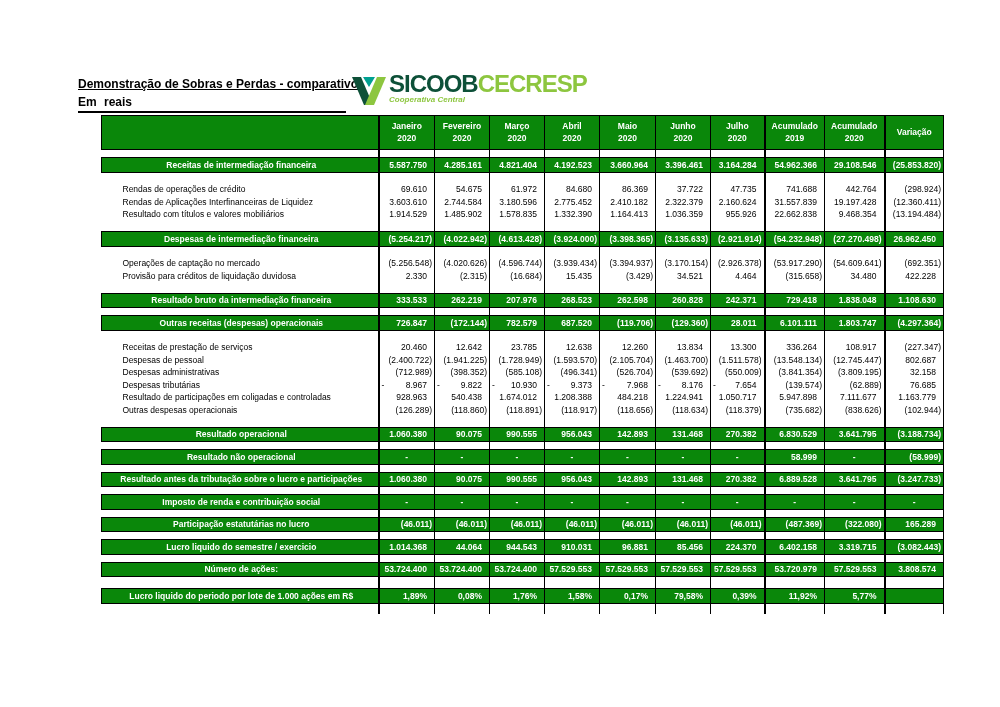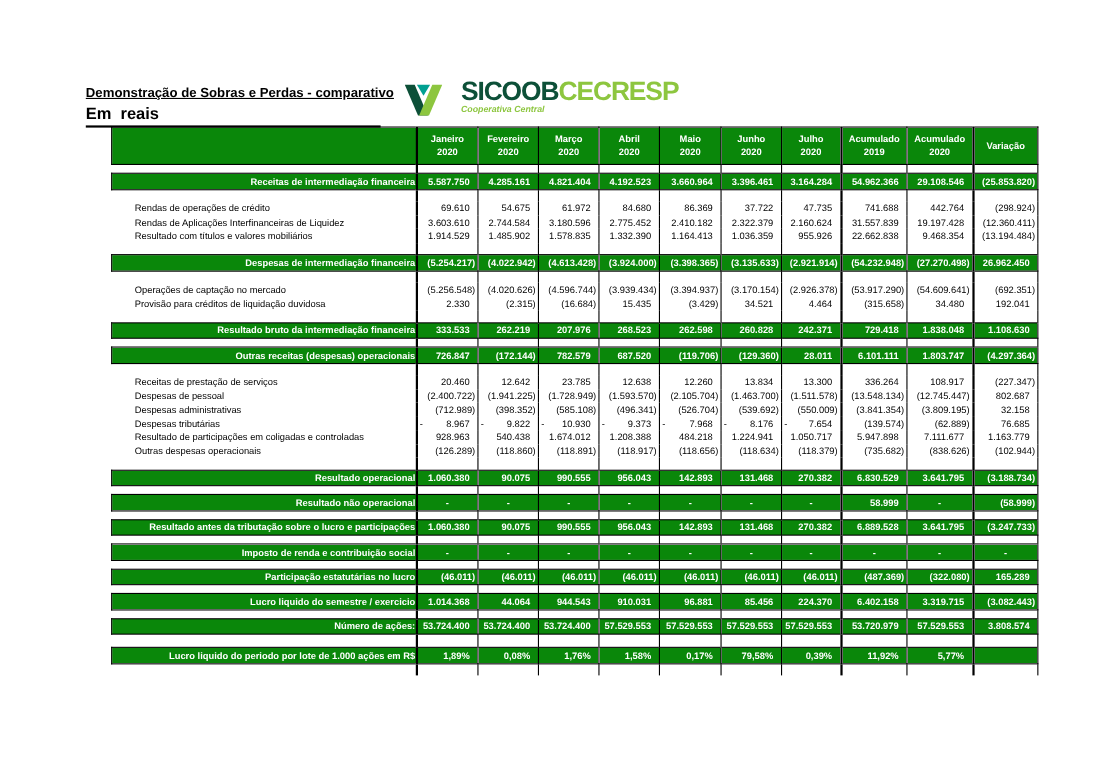--- a/index.html
+++ b/index.html
@@ -10,38 +10,38 @@
   }
   *{box-sizing:border-box;}
   html,body{margin:0;padding:0;}
   body{
     width:1000px;height:707px;background:#ffffff;position:relative;
     font-family:"Liberation Sans",sans-serif;color:#000;
   }
   .page{position:absolute;left:78px;top:78px;width:842px;}
   .doc-header{position:relative;height:37px;}
   .doc-title{font-size:12px;font-weight:bold;line-height:1.1;text-decoration:underline;}
-  .doc-subtitle{font-size:15px;font-weight:bold;margin-top:4px;word-spacing:4px;}
+  .doc-subtitle{font-size:12px;font-weight:bold;margin-top:4px;word-spacing:4px;}
   .title-rule{width:268px;height:0;border-bottom:2.5px solid #000;margin-top:2px;}
 
-  .logo{position:absolute;left:290px;top:-6px;display:flex;gap:17px;align-items:flex-start;}
+  .logo{position:absolute;left:274px;top:-6px;display:flex;gap:3px;align-items:flex-start;}
   .logo-mark{width:34px;height:32px;margin-top:2px;}
   .logo-word{font-size:24px;font-weight:bold;letter-spacing:-1px;line-height:1;white-space:nowrap;}
   .logo-brand{color:var(--logo-dark);}
   .logo-suffix{color:var(--logo-lime);}
   .logo-tagline{font-size:8px;color:var(--logo-lime);text-align:left;margin-top:-1px;font-style:italic;font-weight:bold;}
 
   table.fin{border-collapse:collapse;table-layout:fixed;width:842px;margin-left:23px;}
   th,td{padding:0;font-size:8.5px;white-space:nowrap;overflow:hidden;}
   thead th{
     background:var(--green);color:#fff;font-weight:bold;border:1px solid #000;
     height:34px;text-align:center;vertical-align:middle;white-space:pre-line;line-height:1.35;
   }
   tr.sec td{background:var(--green);color:#fff;font-weight:bold;border:1px solid #000;height:14.5px;}
-  tr.sec td.lbl{text-align:right;padding-left:3px;}
+  tr.sec td.lbl{text-align:center;padding-left:3px;}
   tr.it td{height:12.5px;}
   tr.it td.lbl{border:none;padding-left:21px;}
   tr.sp td.lbl{border:none;}
   tr.it td.num,tr.sp td.num{border-left:1px solid #000;border-right:1px solid #000;}
   .num{text-align:right;}
   .open{padding-right:7px;}
   .close{padding-right:2px;}
   .dash{text-align:center !important;padding-right:0;}
   .hb{border-left-width:2px !important;}
   .split{display:flex;justify-content:space-between;padding:0 7px 0 2px;}
@@ -243,21 +243,21 @@
           <td class="lbl">Provisão para créditos de liquidação duvidosa</td>
           <td class="num hb open">2.330</td>
           <td class="num close">(2.315)</td>
           <td class="num close">(16.684)</td>
           <td class="num open">15.435</td>
           <td class="num close">(3.429)</td>
           <td class="num open">34.521</td>
           <td class="num open">4.464</td>
           <td class="num hb close">(315.658)</td>
           <td class="num open">34.480</td>
-          <td class="num hb open">192.041</td>
+          <td class="num hb open">422.228</td>
         </tr>
         <tr class="sp" style="height: 11px;">
           <td class="lbl"></td>
           <td class="num hb"></td>
           <td class="num"></td>
           <td class="num"></td>
           <td class="num"></td>
           <td class="num"></td>
           <td class="num"></td>
           <td class="num"></td>

